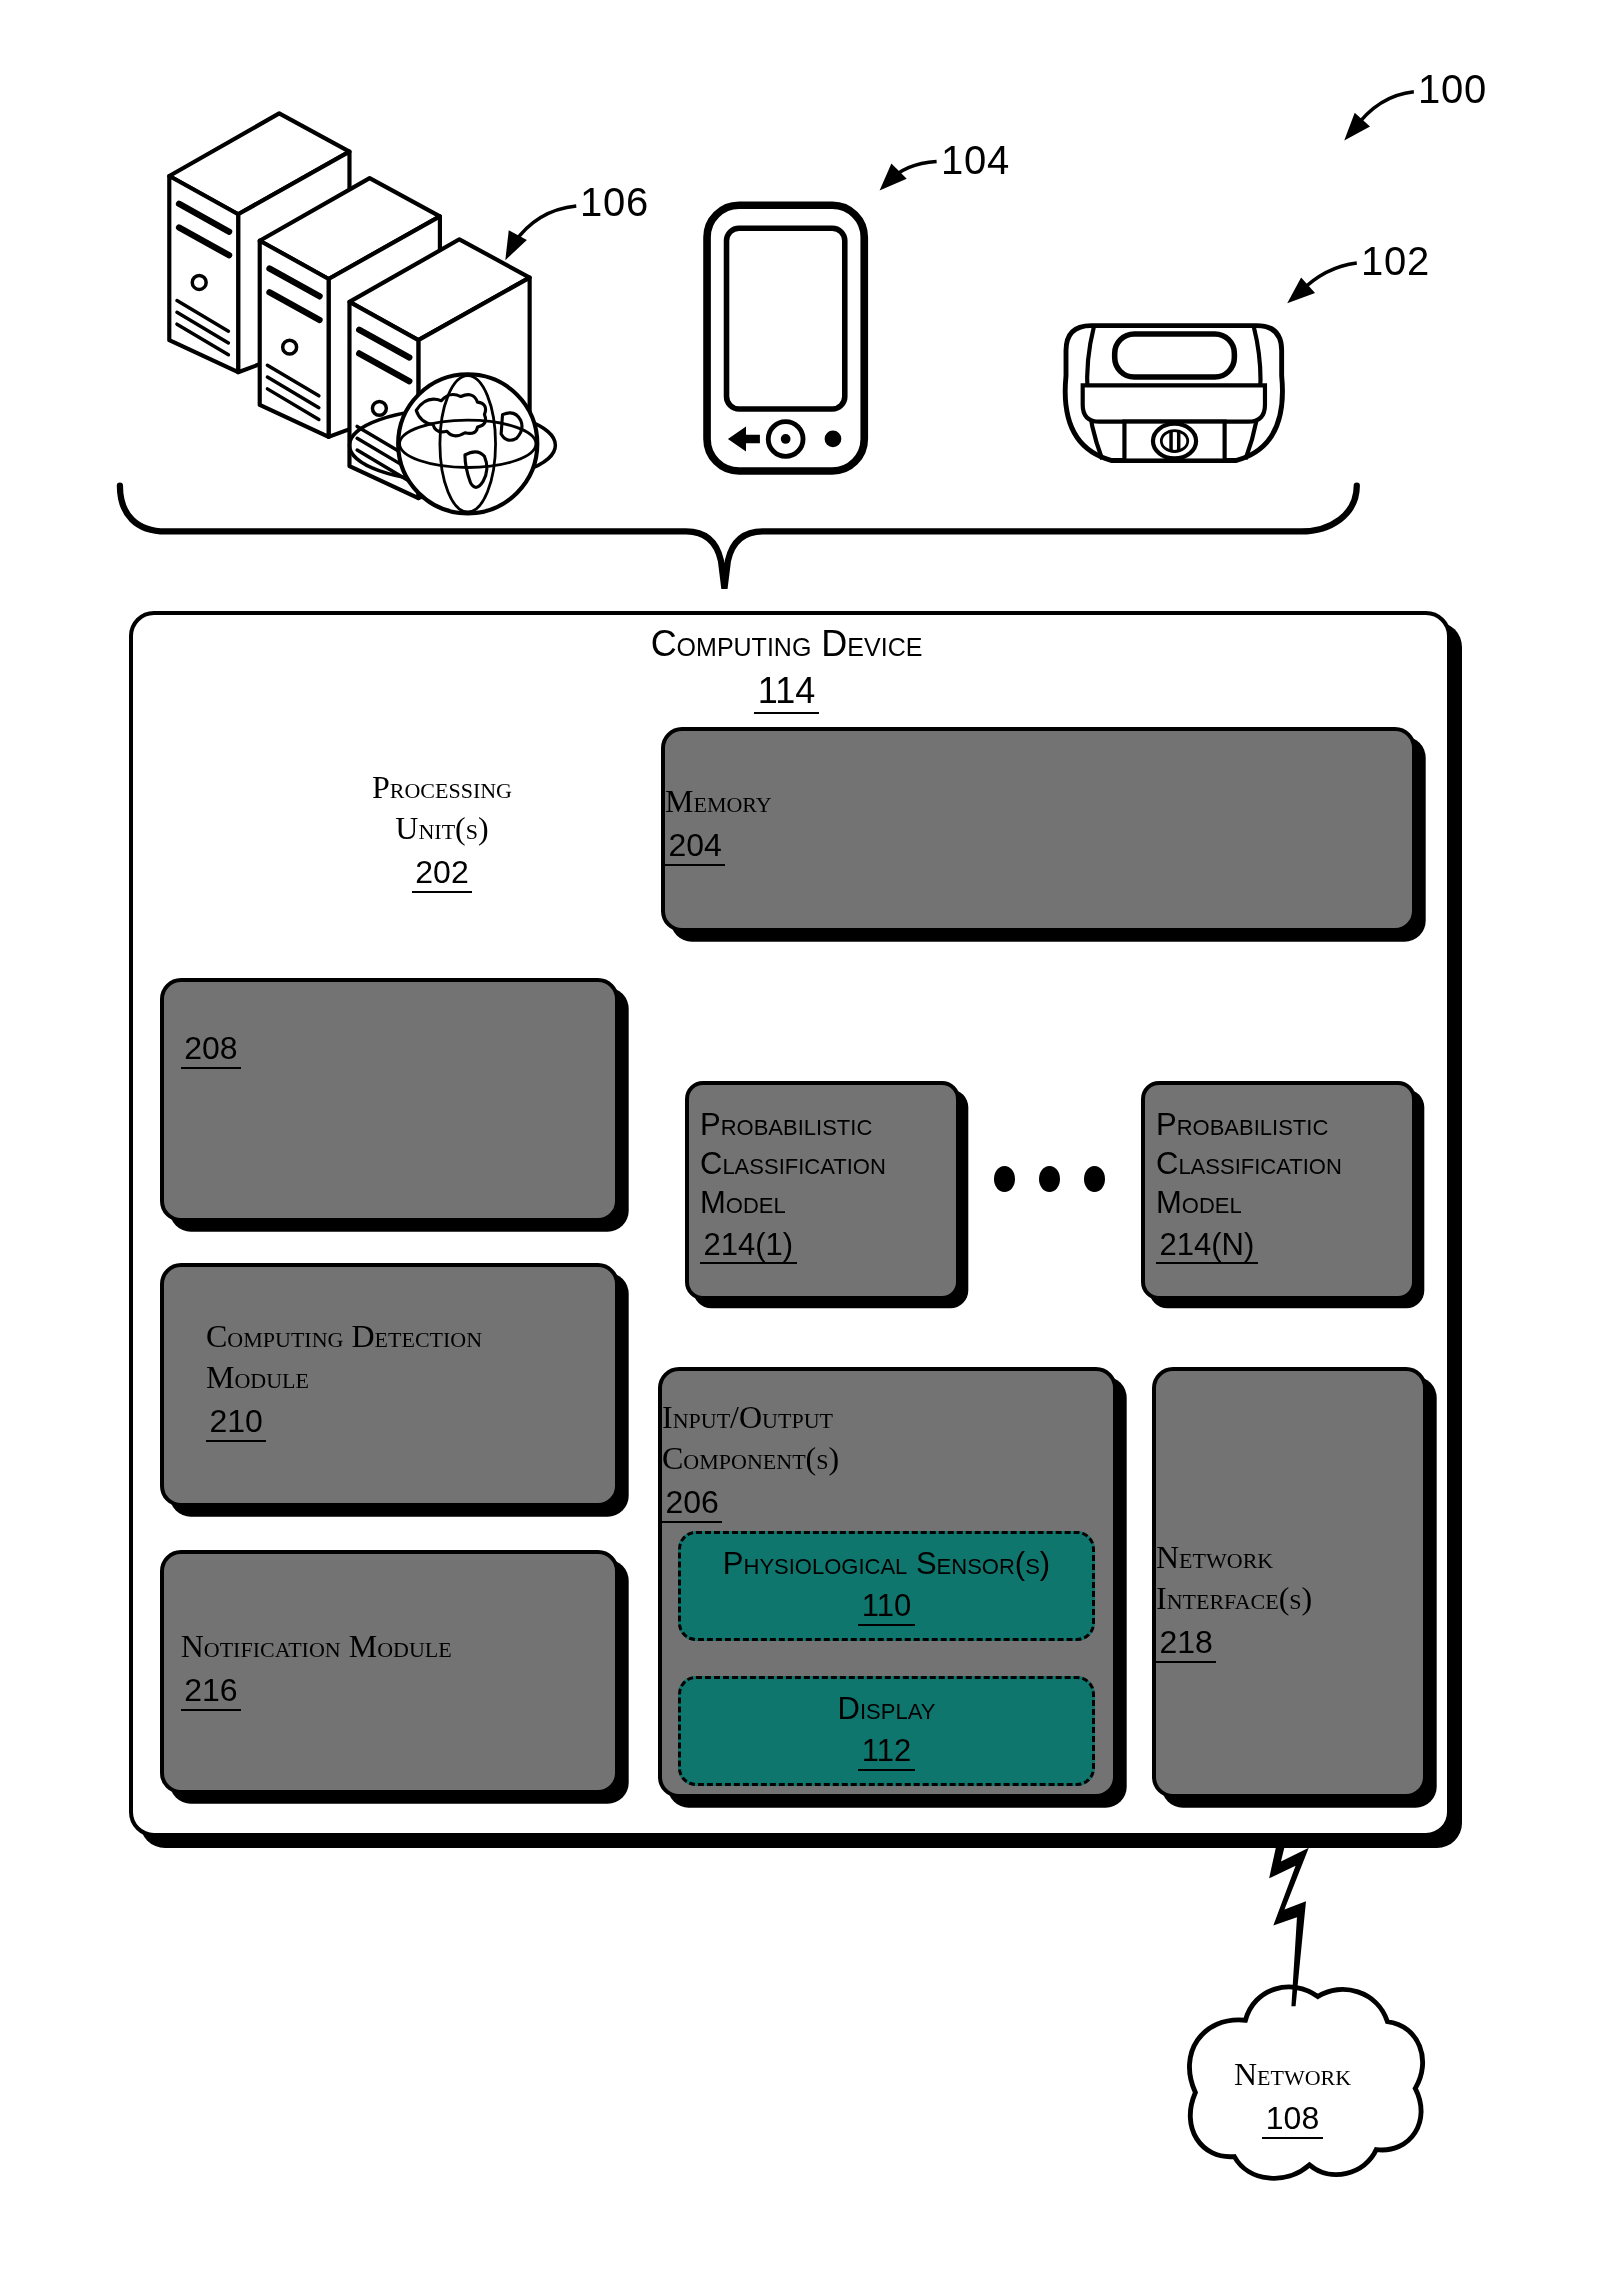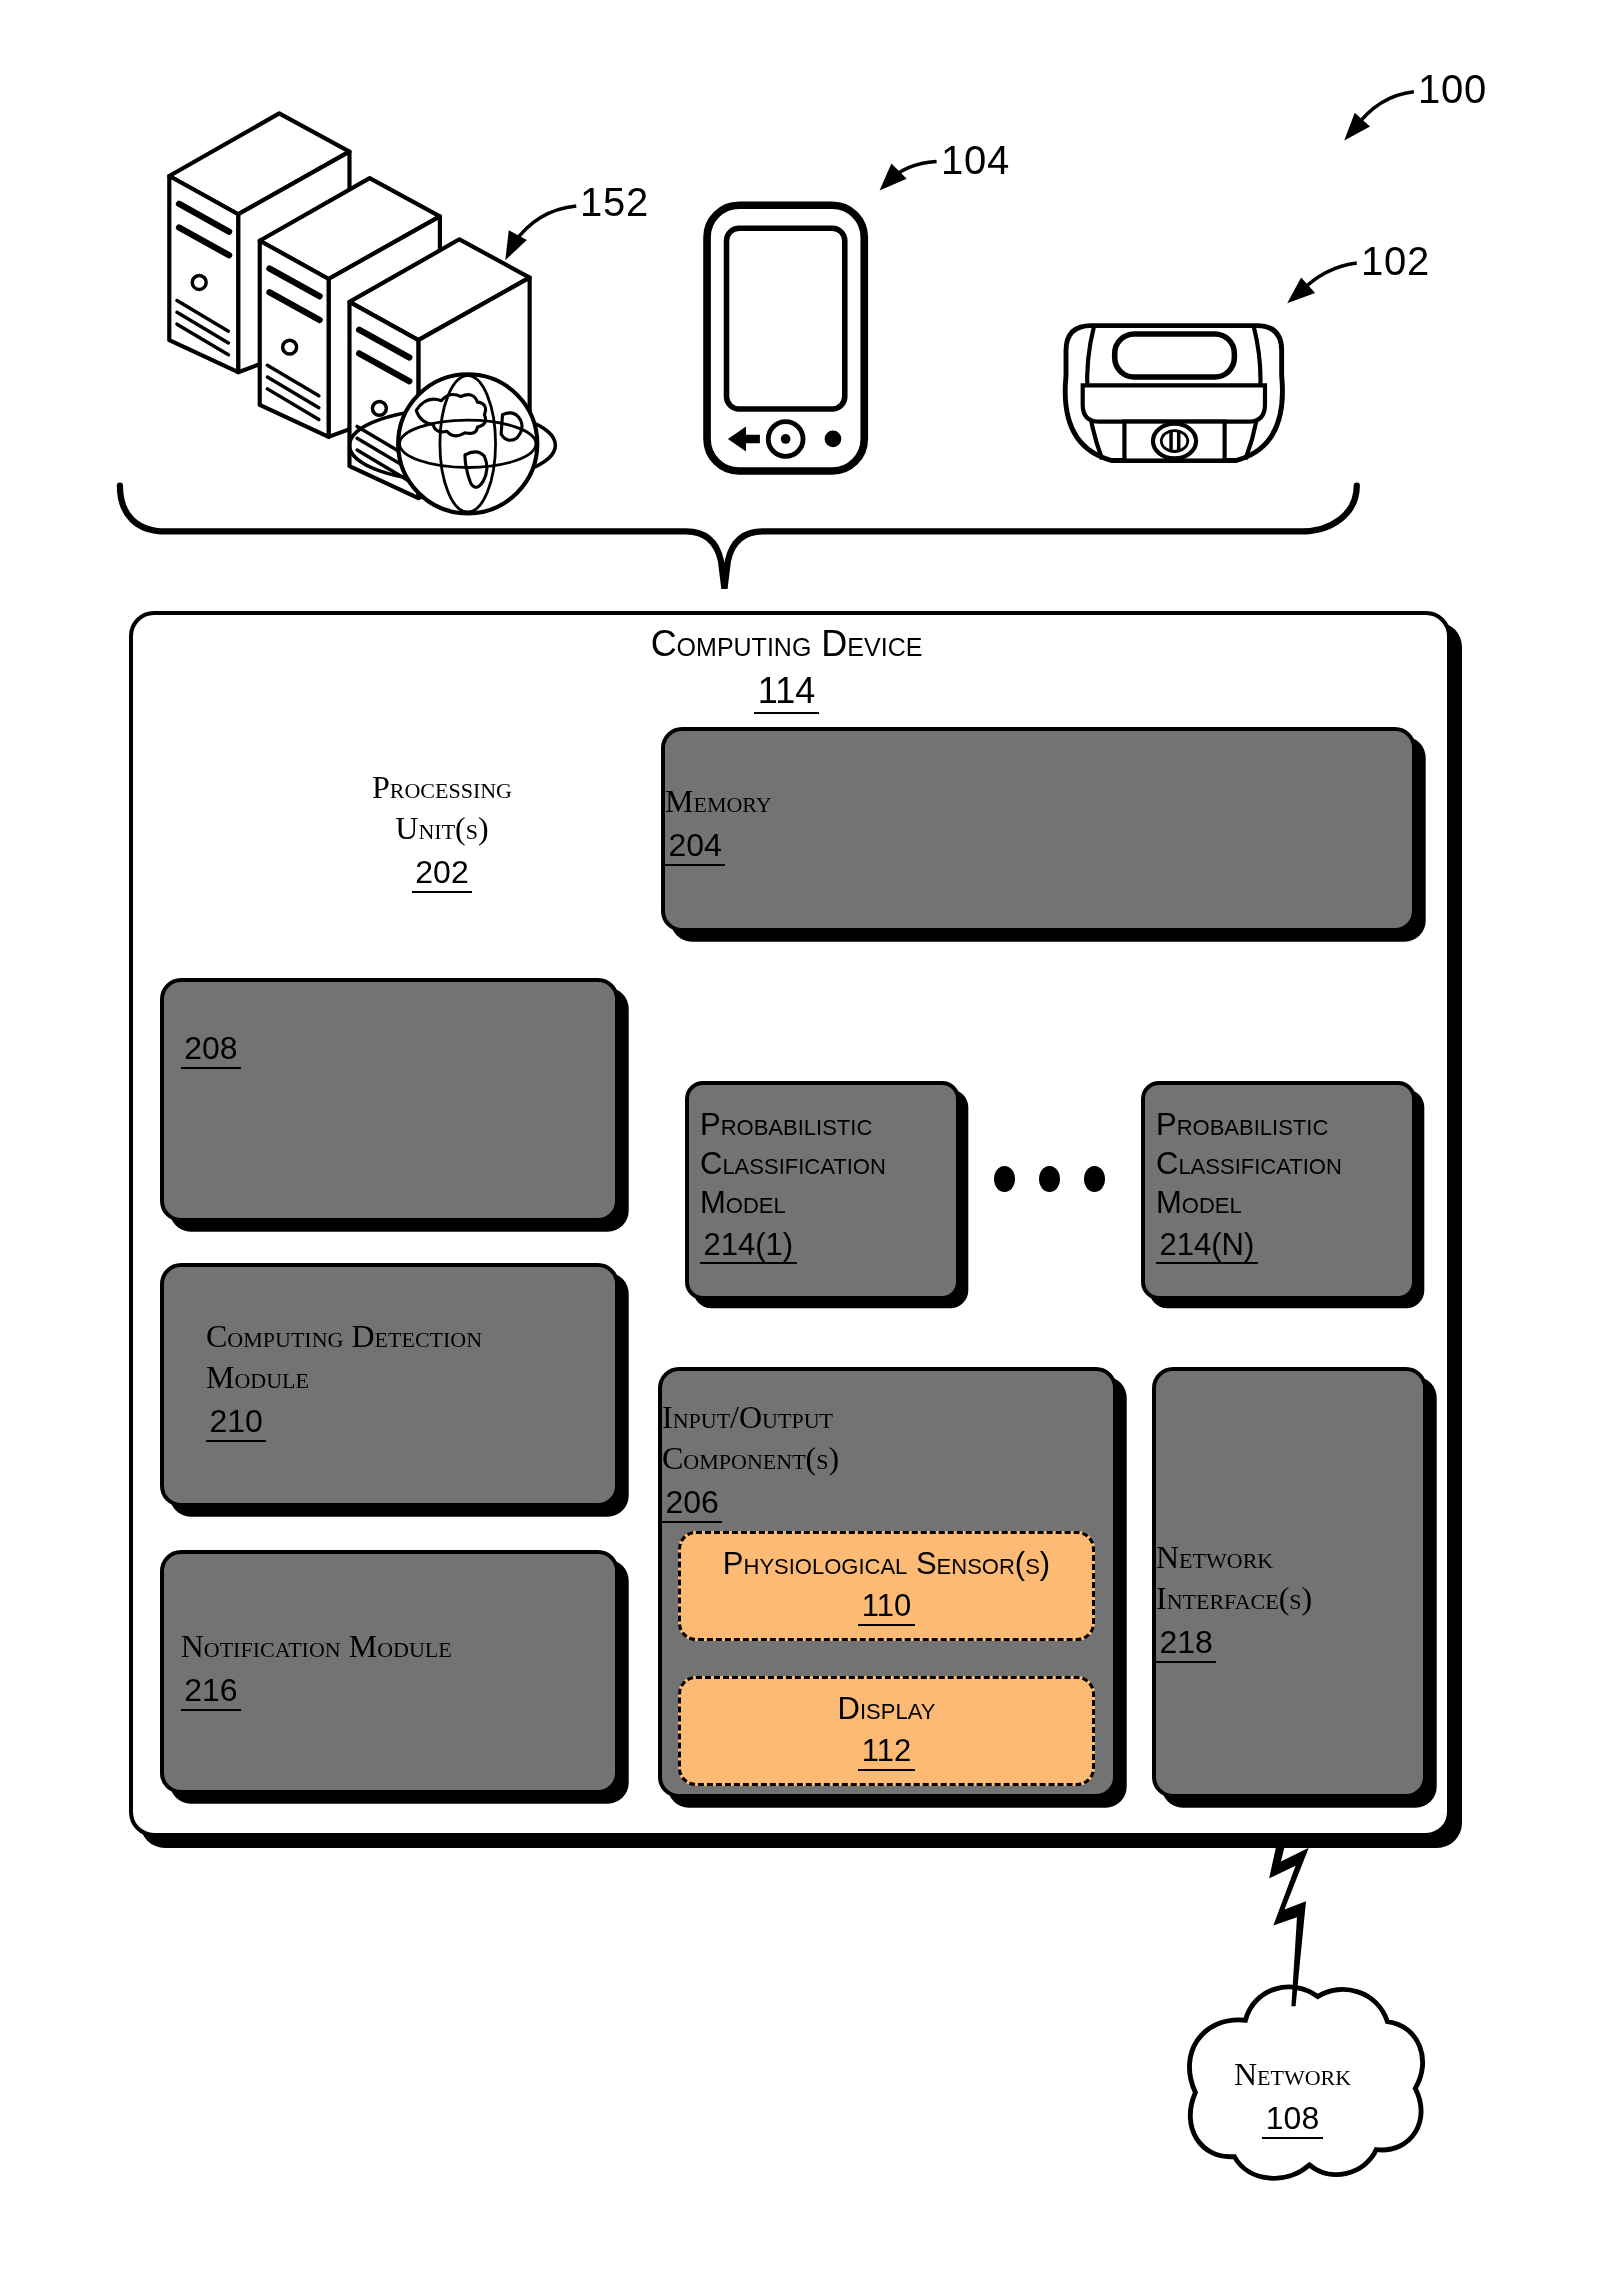--- a/index.html
+++ b/index.html
@@ -17,21 +17,21 @@
     position:absolute; box-sizing:border-box; background:#737373;
     border:4.2px solid #000; border-radius:21px;
     box-shadow:9.7px 9.7px 0 #000;
   }
   .outerbox {
     position:absolute; box-sizing:border-box; background:#fff;
     border:4.9px solid #000; border-radius:25px;
     box-shadow:11px 11px 0 #000;
   }
   .dashedbox {
-    position:absolute; box-sizing:border-box; background:#fdba74;
+    position:absolute; box-sizing:border-box; background:#0f766e;
     border:3.5px dashed #000; border-radius:18px; text-align:center;
   }
   .title { font-size:32px; line-height:1.28; font-variant:small-caps;font-family:Liberation Serif, serif; }
   .title-lg { font-size:36px; line-height:1.25; font-variant:small-caps; }
   .title-sm { font-size:31px; line-height:1.26; font-variant:small-caps; }
   .num {
     display:inline-block; border-bottom:2.8px solid #000;
     padding:0 3.5px 2.8px 3.5px; margin-top:7px; line-height:1;
   }
   .n46 { font-size:32px; } .n52 { font-size:36px; } .n44 { font-size:31px; }
@@ -143,21 +143,21 @@
       <line x1="338" y1="1176" x2="374" y2="1212" stroke-width="13"></line>
       <circle cx="323" cy="1161" r="21" fill="#ffffff" stroke-width="12"></circle>
       <circle cx="387" cy="1225" r="18" fill="#ffffff" stroke-width="11"></circle>
     </g>
 
     <path d="M1718,3008 C1692,2952 1728,2898 1790,2904 C1802,2858 1856,2842 1894,2870 C1928,2848 1980,2862 1994,2906 C2040,2912 2058,2962 2034,3002 C2058,3048 2028,3096 1978,3090 C1962,3126 1912,3138 1882,3112 C1848,3142 1794,3136 1774,3100 C1726,3104 1696,3058 1718,3008 Z" fill="#ffffff" stroke="#000" stroke-width="7"></path>
     <path d="M1849,2586 L1863,2586 L1841,2676 L1881,2656 L1846,2745 L1877,2733 L1862,2884 L1856,2884 L1864,2756 L1830,2768 L1862,2682 L1824,2700 Z" fill="#000" stroke="none"></path>
   </svg>
 
   <div class="ref" style="left:1418px; top:67px;">100</div>
-  <div class="ref" style="left:580px;  top:180px;">152</div>
+  <div class="ref" style="left:580px;  top:180px;">106</div>
   <div class="ref" style="left:941px; top:138px;">104</div>
   <div class="ref" style="left:1361px; top:239px;">102</div>
 
   <div class="outerbox" style="left:129px; top:611px; width:1322px; height:1226px;"></div>
 
   <div style="position:absolute; left:369px; top:621px; width:835px; text-align:center;">
     <div class="title-lg">Computing Device</div>
     <div><span class="num n52">114</span></div>
   </div>
 

